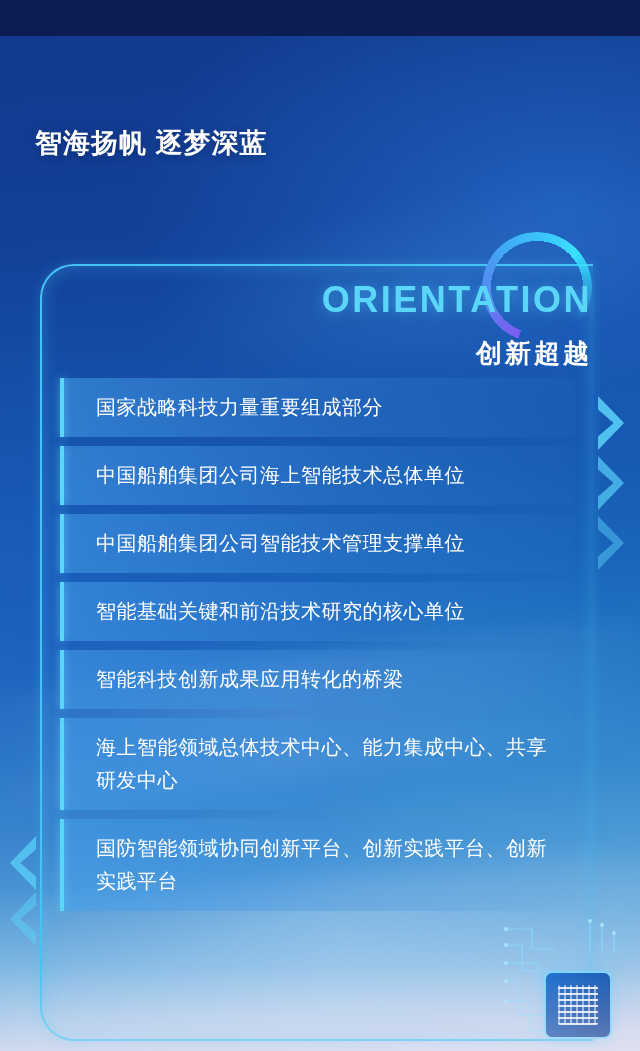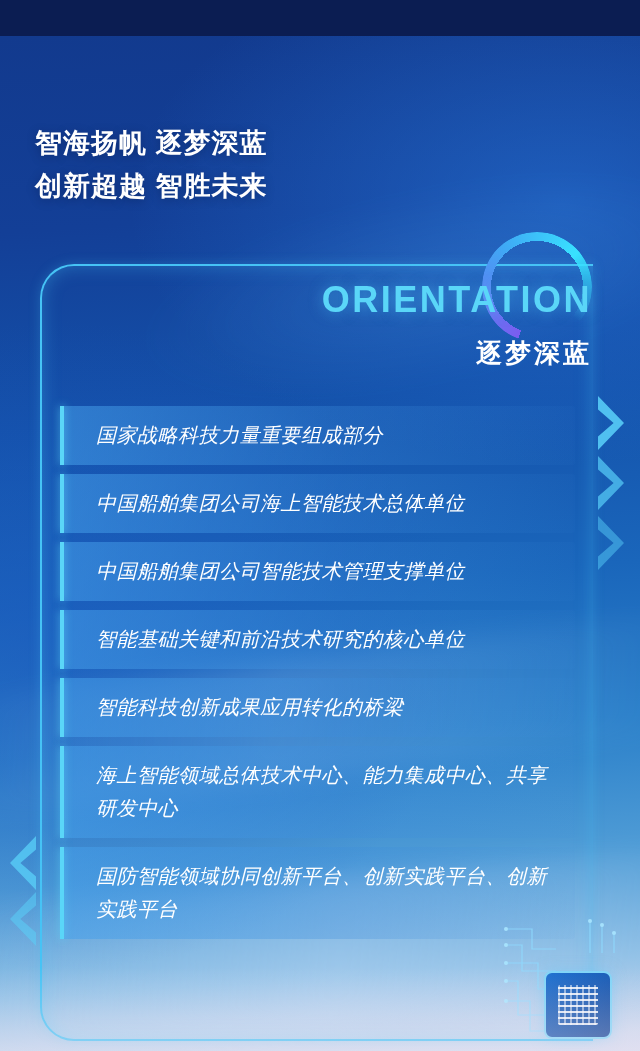--- a/index.html
+++ b/index.html
@@ -135,23 +135,22 @@
     font-size: 26px;
     font-weight: bold;
     letter-spacing: 3px;
     text-align: right;
   }
 
   
   .list {
     position: absolute;
     left: 60px;
-    top: 370px;
+    top: 342px;
     width: 515px;
-    font-style: italic;
   }
   .item {
     position: relative;
     margin-bottom: 9px;
     padding: 13px 18px 13px 36px;
     color: #ffffff;
     font-size: 20px;
     line-height: 33px;
     letter-spacing: 0.5px;
     border-radius: 3px;
@@ -210,35 +209,34 @@
 <body>
 
 <div class="poster">
 
   <div class="streak s3"></div>
   <div class="streak s1"></div>
   <div class="streak s2"></div>
 
   <div class="headline">
     <div>智海扬帆 逐梦深蓝</div>
-    <div>创新超越 智胜未来</div>
   </div>
 
   <div class="panel"></div>
 
   <div class="chev c1"></div>
   <div class="chev c2"></div>
   <div class="chev c3"></div>
   <div class="chev-left l1"></div>
   <div class="chev-left l2"></div>
 
   <div class="ring"></div>
 
   <div class="title-en">ORIENTATION</div>
-  <div class="title-cn">逐梦深蓝</div>
+  <div class="title-cn">创新超越</div>
 
   <div class="list">
     <div class="item">国家战略科技力量重要组成部分</div>
     <div class="item">中国船舶集团公司海上智能技术总体单位</div>
     <div class="item">中国船舶集团公司智能技术管理支撑单位</div>
     <div class="item">智能基础关键和前沿技术研究的核心单位</div>
     <div class="item">智能科技创新成果应用转化的桥梁</div>
     <div class="item two-line">海上智能领域总体技术中心、能力集成中心、共享研发中心</div>
     <div class="item two-line">国防智能领域协同创新平台、创新实践平台、创新实践平台</div>
   </div>

